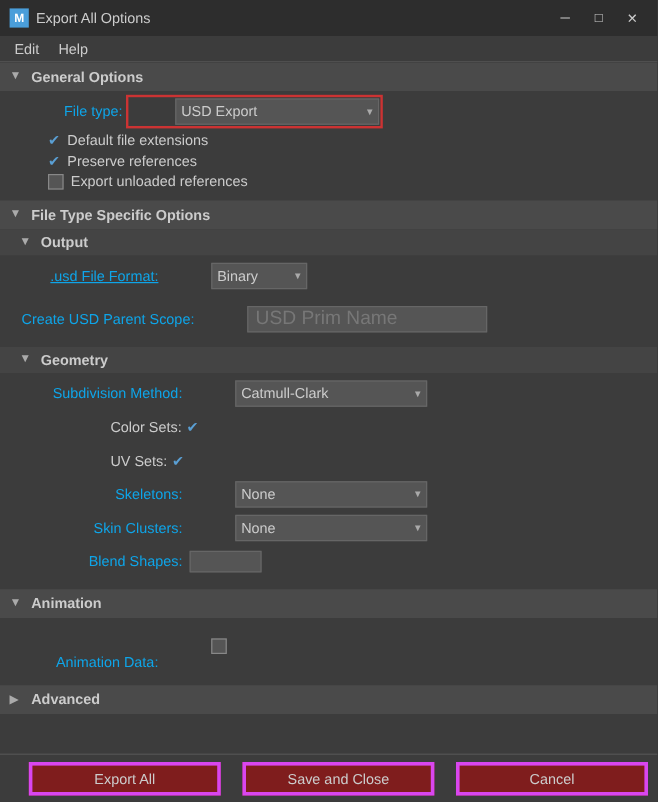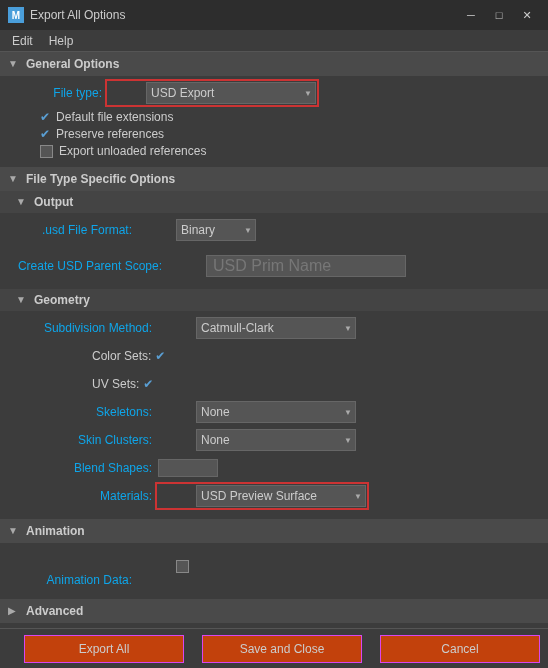--- a/index.html
+++ b/index.html
@@ -212,22 +212,22 @@
       border-top: 1px solid #555;
       display: flex;
       height: 40px;
       align-items: center;
       justify-content: center;
       gap: 2px;
       flex-shrink: 0;
       padding: 0 4px;
     }
     .bottom-btn {
-      background: #c2410c;
-      border: 1px solid #d946ef;
+      background: #7f1d1d;
+      border: 3px solid #d946ef;
       color: #cccccc;
       font-size: 12px;
       height: 28px;
       padding: 0 20px;
       cursor: pointer;
       flex: 1;
       max-width: 160px;
       margin-left: 16px;
     }
 
@@ -303,21 +303,21 @@
   </div>
 
   <div class="sub-section-header">
     <span class="chevron">▼</span>
     <span class="section-label">Output</span>
   </div>
 
   <div class="form-area">
 
     <div class="form-row">
-      <span class="form-label" style="width:120px;">.usd File Format:</span>
+      <span class="form-label" style="width:120px;text-decoration:underline;">.usd File Format:</span>
       <div class="form-control select-wrapper">
         <select style="width:80px;">
           <option>Binary</option>
           <option>ASCII</option>
         </select>
       </div>
     </div>
 
     <div class="divider-row"></div>
 
@@ -377,30 +377,20 @@
           <option>Selected</option>
         </select>
       </div>
     </div>
 
     <div class="form-row">
       <span class="form-label" style="width:140px;">Blend Shapes:</span>
       <div class="form-control blend-shapes-input"></div>
     </div>
 
-    <div class="form-row">
-      <span class="form-label" style="width:140px;">Materials:</span>
-      <div class="form-control select-wrapper select-highlighted">
-        <select style="width:170px;">
-          <option>USD Preview Surface</option>
-          <option>Lambert</option>
-          <option>None</option>
-        </select>
-      </div>
-    </div>
   </div>
 
   <div class="section-header">
     <span class="chevron">▼</span>
     <span class="section-label">Animation</span>
   </div>
 
   <div class="form-area">
     <div class="form-row">
       <span class="form-label" style="width:120px;margin-top:24px;">Animation Data:</span>

